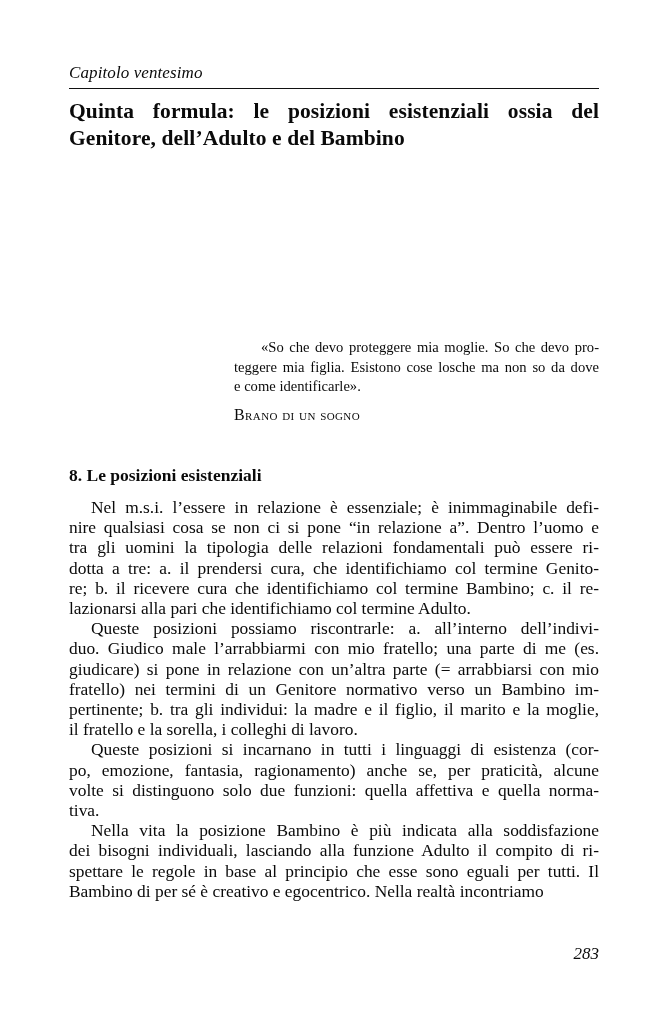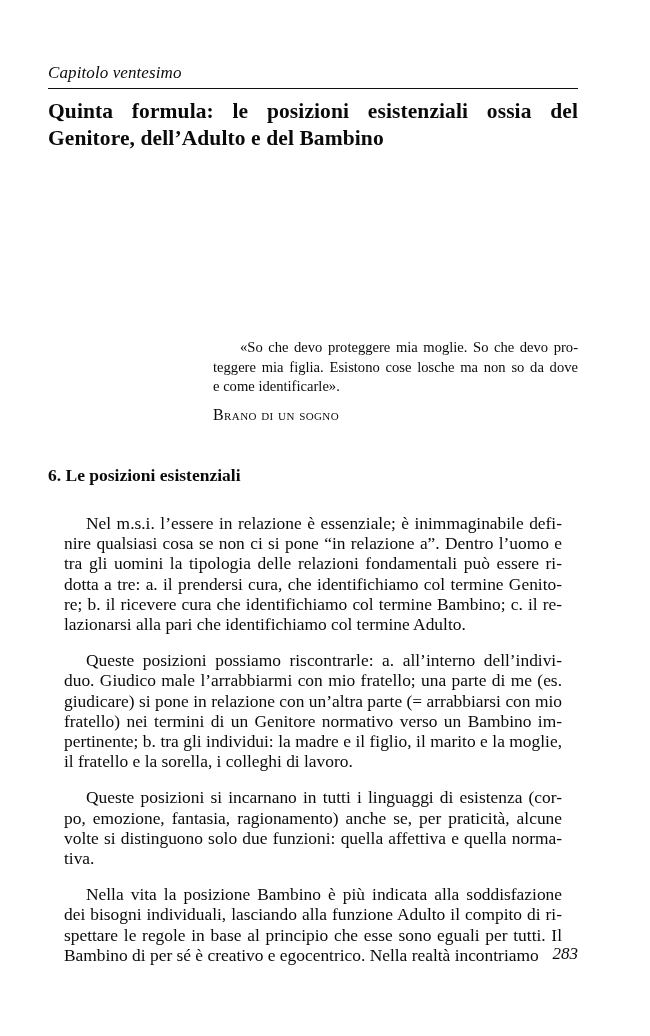--- a/index.html
+++ b/index.html
@@ -12,21 +12,21 @@
     width: 650px;
     height: 1036px;
     position: relative;
     font-family: "Liberation Serif", "DejaVu Serif", serif;
     color: #0a0a0a;
     overflow: hidden;
   }
 
   .page {
     position: absolute;
-    left: 48px;
+    left: 69px;
     top: 0;
     width: 530px;
     height: 898px;
   }
 
   
   .chapter-label {
     font-style: italic;
     font-size: 17px;
     line-height: 22px;
@@ -104,21 +104,21 @@
   
   .body-text {
     position: absolute;
     left: 0;
     top: 497px;
     width: 530px;
     font-size: 17.4px;
     line-height: 20.2px;
   }
   .body-text p {
-    margin: 16px;
+    margin: 0;
     text-indent: 22px;
     text-align: justify;
     text-align-last: left;
   }
   .body-text p .bl {
     display: block;
     text-indent: 0;
     text-align: justify;
     text-align-last: justify;
   }
@@ -159,21 +159,21 @@
     <span class="tl-last">Genitore, dell’Adulto e del Bambino</span>
   </h1>
 
   <div class="epigraph">
     <div class="eline q-indent">«So che devo proteggere mia moglie. So che devo pro-</div>
     <div class="eline">teggere mia figlia. Esistono cose losche ma non so da dove</div>
     <div class="eline-last">e come identificarle».</div>
     <div class="epigraph-source">Brano di un sogno</div>
   </div>
 
-  <h2 class="section-heading">6. Le posizioni esistenziali</h2>
+  <h2 class="section-heading">8. Le posizioni esistenziali</h2>
 
   <div class="body-text">
 
     <p>
       <span class="bl-first">Nel m.s.i. l’essere in relazione è essenziale; è inimmaginabile defi-</span>
       <span class="bl">nire qualsiasi cosa se non ci si pone “in relazione a”. Dentro l’uomo e</span>
       <span class="bl">tra gli uomini la tipologia delle relazioni fondamentali può essere ri-</span>
       <span class="bl">dotta a tre: a. il prendersi cura, che identifichiamo col termine Genito-</span>
       <span class="bl">re; b. il ricevere cura che identifichiamo col termine Bambino; c. il re-</span>
       <span class="bl-last">lazionarsi alla pari che identifichiamo col termine Adulto.</span>

